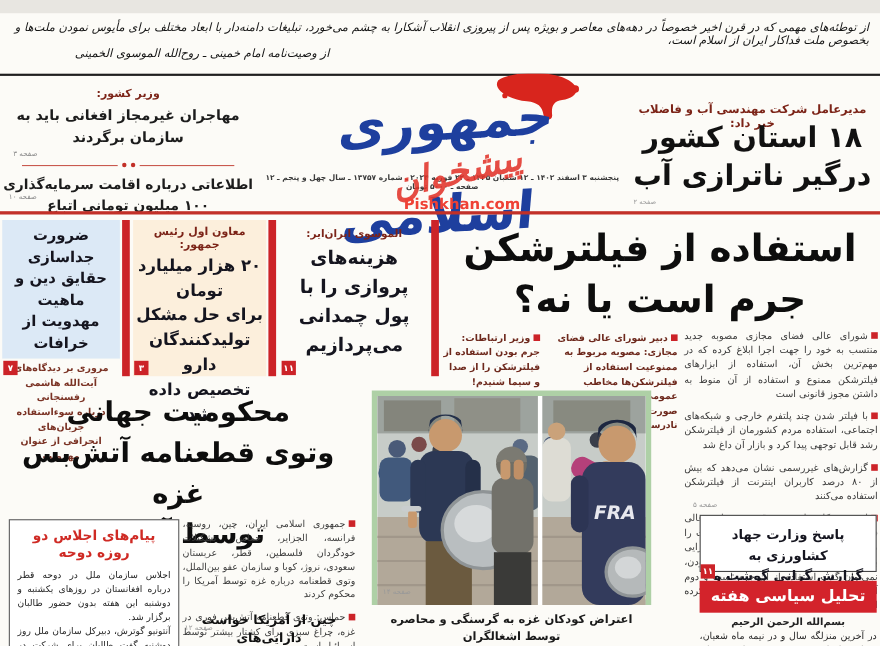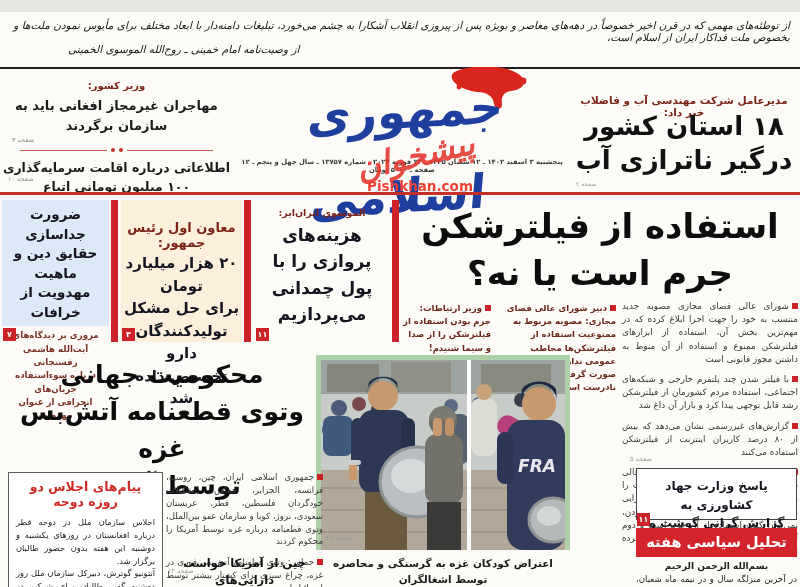--- a/index.html
+++ b/index.html
@@ -43,40 +43,40 @@
   .water { top:60px; left:570px; width:228px; height:120px; }
   .water-kicker { top:22px; width:100%; font-size:10.5px; }
   .water-head { top:38px; width:100%; font-size:26px; font-weight:900; line-height:1.3; color:#111; }
   .water-ref { top:108px; left:6px; font-size:6px; color:#999; }
   
   .vbar { top:188px; width:7px; height:142px; background:#cc2328; }
   .box-blue { top:188px; left:2px; width:107px; height:126px; background:#dce9f6; }
   .bb-title { padding-top:5px; font-size:13.5px; font-weight:900; line-height:1.45; color:#15151f; }
   .bb-sub { margin-top:7px; font-size:8.6px; font-weight:bold; line-height:1.55; color:#7a3224; }
   .box-cream { top:188px; left:121px; width:121px; height:142px; background:#fcefdc; }
-  .bc-kicker { padding-top:20px; font-size:13px; }
+  .bc-kicker { padding-top:6px; font-size:10px; }
   .bc-title { margin-top:2px; font-size:15px; font-weight:900; line-height:1.5; color:#15151f; }
   .box-white { top:188px; left:254px; width:136px; height:142px; background:transparent; }
   .bw-kicker { padding-top:7px; font-size:9.5px; }
   .bw-title { margin-top:4px; font-size:17px; font-weight:900; line-height:1.55; color:#15151f; }
   .badge { width:13px; height:13px; background:#cc2328; color:#fff; font-size:8px; font-weight:bold;
     text-align:center; line-height:13px; }
   .badge7 { top:316px; left:3px; } .badge3 { top:316px; left:122px; } .badge11a { top:316px; left:256px; }
   
   .filter-head { top:191px; left:402px; width:396px; font-size:34px; font-weight:900;
     line-height:1.38; color:#0d0d0d; }
   .brief { font-size:8.5px; font-weight:bold; color:#6d281c; line-height:1.55; }
   .brief-sec { top:290px; left:497px; width:119px; }
   .brief-min { top:290px; left:402px; width:89px; }
   .sq { display:inline-block; width:6px; height:6px; background:#cc2328; margin-left:3px; }
   .bullets { top:288px; left:622px; width:176px; }
   .bullets p { font-size:8.8px; color:#383838; line-height:1.5; margin-bottom:7px; text-align:justify; }
   .filter-ref { top:443px; left:630px; font-size:6.5px; color:#999; }
   
-  .photo { top:343px; left:316px; width:254px; height:195px; border:5px solid #aed0a6; background:#fff; }
+  .photo { top:343px; left:338px; width:254px; height:195px; border:5px solid #aed0a6; background:#fff; }
   .caption { margin-top:2px; font-size:10.5px; font-weight:900; line-height:1.5; color:#1a1a1a; }
   .photo-ref { position:absolute; bottom:3px; left:5px; font-size:6.5px; color:#999; }
   
   .gaza-head { top:344px; left:0; width:324px; font-size:25px; font-weight:900; line-height:1.48; color:#0d0d0d; }
   .gaza-bullets { top:459px; left:166px; width:157px; }
   .gaza-bullets p { font-size:8.6px; color:#383838; line-height:1.5; margin-bottom:8px; text-align:justify; }
   .china { top:543px; left:166px; width:157px; font-size:11.5px; font-weight:900; line-height:1.45; color:#111; }
   .china-ref { top:555px; left:168px; font-size:6.5px; color:#999; }
   .doha { top:460px; left:8px; width:155px; height:140px; border:1.5px solid #5c5c5c; padding:6px 7px; background:#fff; }
   .doha-title { font-size:12.5px; font-weight:900; color:#cf2a24; margin-bottom:7px; }

